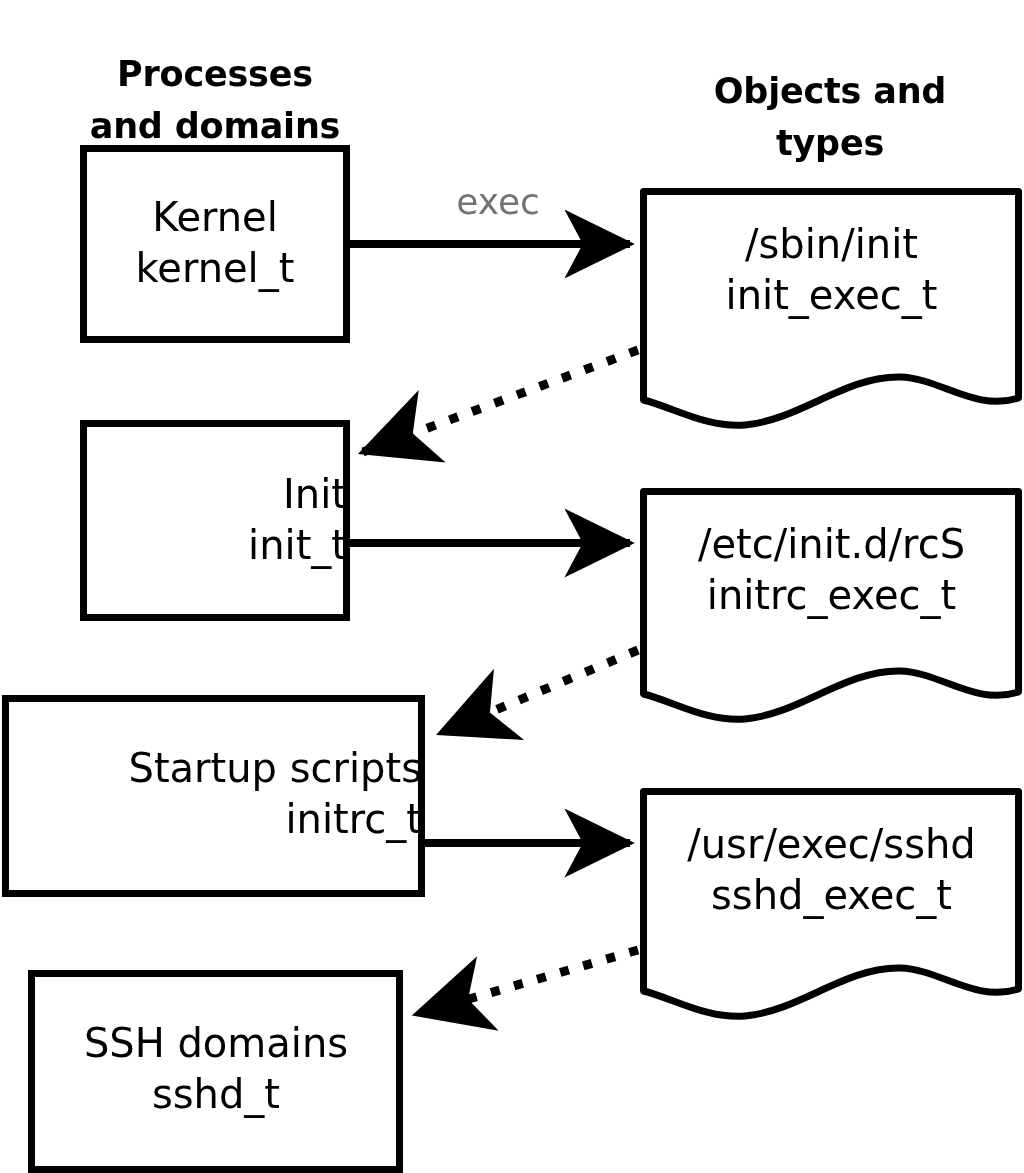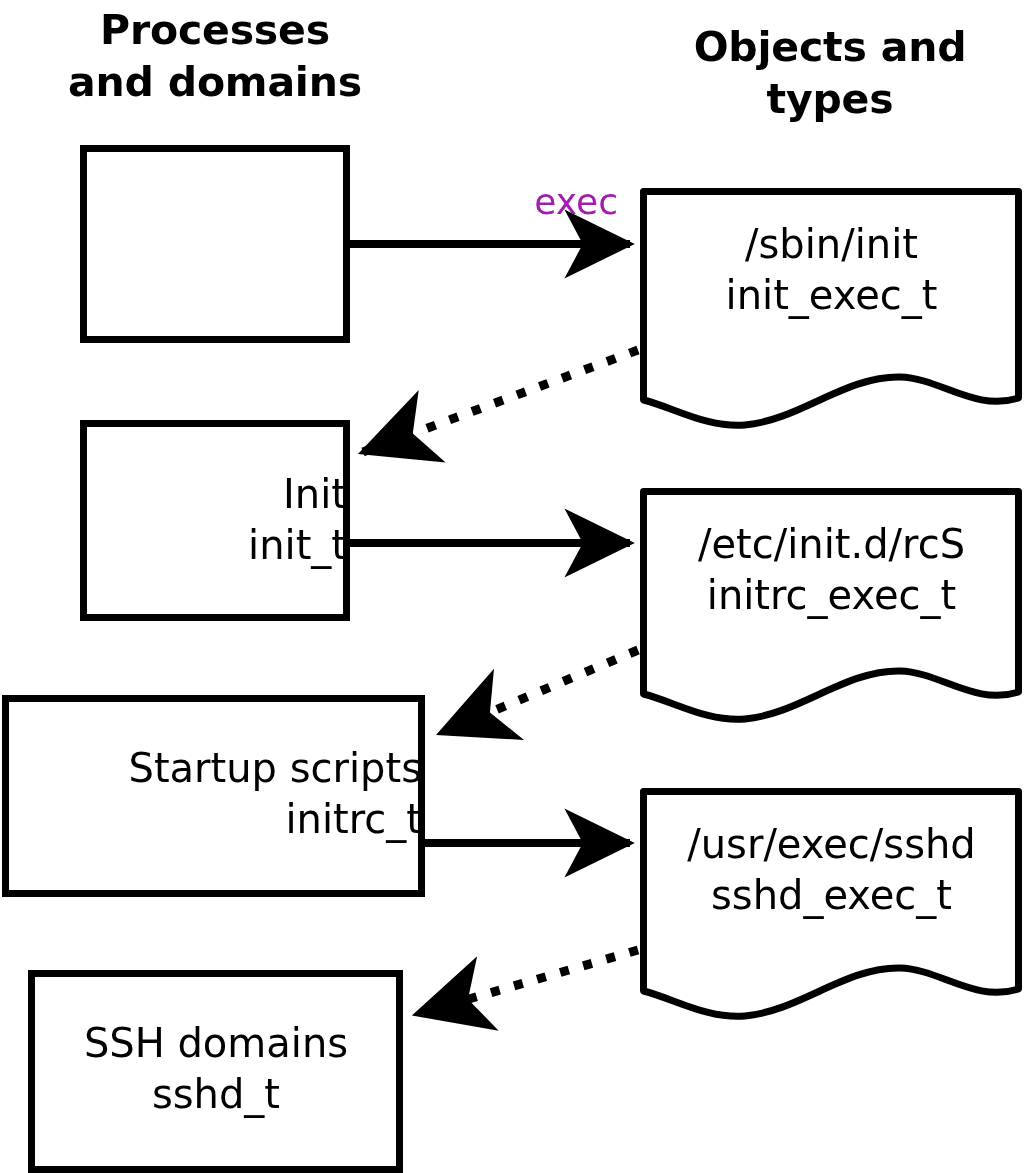--- a/index.html
+++ b/index.html
@@ -19,42 +19,43 @@
     position: absolute;
     top: 0;
     left: 0;
     width: 1024px;
     height: 1173px;
   }
   .col-title {
     position: absolute;
     text-align: center;
     font-weight: bold;
-    font-size: 41px;
+    font-size: 35px;
     line-height: 52px;
     color: #000000;
     letter-spacing: -0.2px;
     white-space: pre-line;
+    margin-top: 44px;
   }
   #title-left  { left: 20px;  top: 4px; width: 390px; }
   #title-right { left: 635px; top: 21px; width: 390px; }
 
   .node-label {
     position: absolute;
     text-align: center;
     color: #000000;
     font-size: 40px;
     line-height: 51px;
     white-space: pre-line;
     pointer-events: none;
   }
   .edge-label {
     position: absolute;
-    text-align: right;
-    color: #a21caf;
+    text-align: center;
+    color: #737373;
     font-size: 36px;
     line-height: 40px;
   }
 </style>
 </head>
 <body>
 
 <div id="canvas">
 
   <div class="col-title" id="title-left">Processes
@@ -101,20 +102,22 @@
 
     <line x1="422" y1="843" x2="630" y2="843" stroke="#000000" stroke-width="8" marker-end="url(#arrowhead-solid)"></line>
 
     <line x1="638" y1="350" x2="363" y2="452" stroke="#000000" stroke-width="9" stroke-linecap="butt" stroke-dasharray="9 15" marker-end="url(#arrowhead-dotted)"></line>
 
     <line x1="638" y1="650" x2="441" y2="733" stroke="#000000" stroke-width="9" stroke-linecap="butt" stroke-dasharray="9 15" marker-end="url(#arrowhead-dotted)"></line>
 
     <line x1="638" y1="950" x2="417" y2="1014" stroke="#000000" stroke-width="9" stroke-linecap="butt" stroke-dasharray="9 15" marker-end="url(#arrowhead-dotted)"></line>
   </svg>
 
+  <div class="node-label" style="left:83px; top:192px; width:264px;">Kernel
+kernel_t</div>
 
   <div class="node-label" style="left:83px; top:469px; width:264px;text-align:right;">Init
 init_t</div>
 
   <div class="node-label" style="left:6px; top:743px; width:416px;text-align:right;">Startup scripts
 initrc_t</div>
 
   <div class="node-label" style="left:32px; top:1018px; width:368px;">SSH domains
 sshd_t</div>
 

